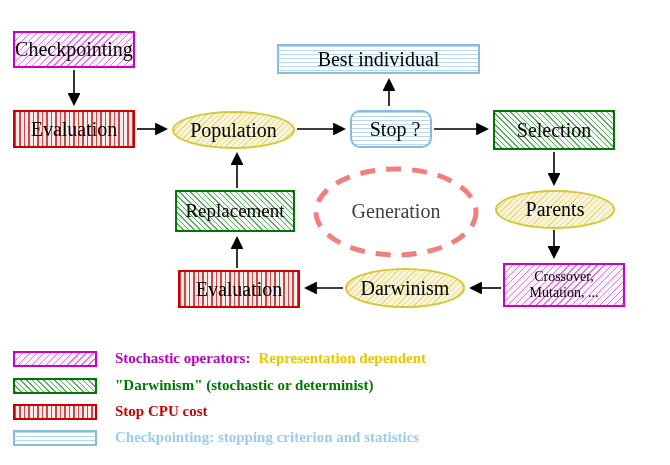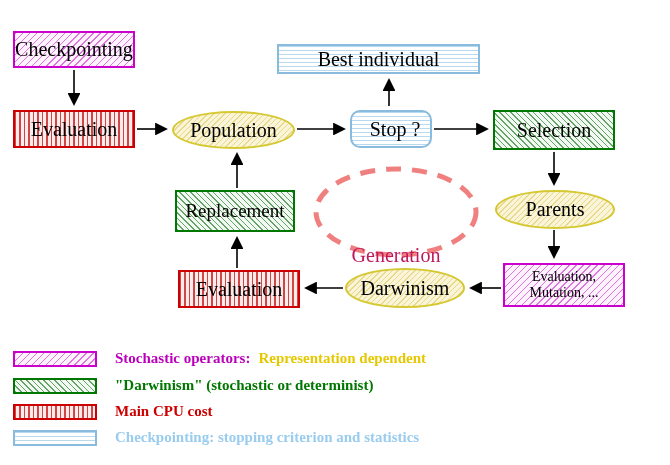--- a/index.html
+++ b/index.html
@@ -42,21 +42,21 @@
     border:2px solid #d6c832;
     background:repeating-linear-gradient(135deg,#e8d98d 0 1px,#faf5d8 1px 4px);
     border-radius:50%;
   }
   .rounded{border-radius:10px;padding-left:8px;}
 
   #arrow-layer{position:absolute;left:0;top:0;pointer-events:none;}
 
   .gen-label{
     position:absolute;left:330px;top:200px;width:132px;
-    color:#be185d;font-size:20px;text-align:center;margin-top:44px;
+    color:#404040;font-size:20px;text-align:center;
   }
 
   
   .legend-row{
     position:absolute;left:13px;
     display:flex;align-items:center;
   }
   .swatch{
     width:84px;height:16px;box-sizing:border-box;flex:0 0 84px;
   }
@@ -110,42 +110,42 @@
 
   <div class="node mid hatch-green" style="left:175px;top:190px;width:120px;height:42px;">Replacement</div>
 
   <div class="gen-label">Generation</div>
 
   <div class="node big stripe-red" style="left:178px;top:270px;width:122px;height:38px;">Evaluation</div>
 
   <div class="node big hatch-yellow" style="left:345px;top:268px;width:120px;height:40px;">Darwinism</div>
 
   <div class="node small hatch-magenta" style="left:503px;top:263px;width:122px;height:44px;flex-direction:column;">
-    <span>Evaluation,</span>
+    <span>Crossover,</span>
     <span>Mutation, ...</span>
   </div>
 
   <div class="legend-row" style="top:350px;">
     <div class="swatch hatch-magenta"></div>
     <div class="legend-text">
       <span class="seg" style="color: rgb(187, 0, 187);">Stochastic operators:</span><span style="color: rgb(230, 200, 0);">Representation dependent</span>
     </div>
   </div>
 
   <div class="legend-row" style="top:377px;">
     <div class="swatch hatch-green"></div>
     <div class="legend-text">
       <span style="color: rgb(0, 119, 0);">"Darwinism" (stochastic or determinist)</span>
     </div>
   </div>
 
   <div class="legend-row" style="top:403px;">
     <div class="swatch stripe-red"></div>
     <div class="legend-text">
-      <span style="color: rgb(204, 0, 0);">Main CPU cost</span>
+      <span style="color: rgb(204, 0, 0);">Stop CPU cost</span>
     </div>
   </div>
 
   <div class="legend-row" style="top:429px;">
     <div class="swatch lines-cyan"></div>
     <div class="legend-text">
       <span style="color: rgb(153, 204, 238);">Checkpointing: stopping criterion and statistics</span>
     </div>
   </div>
 

